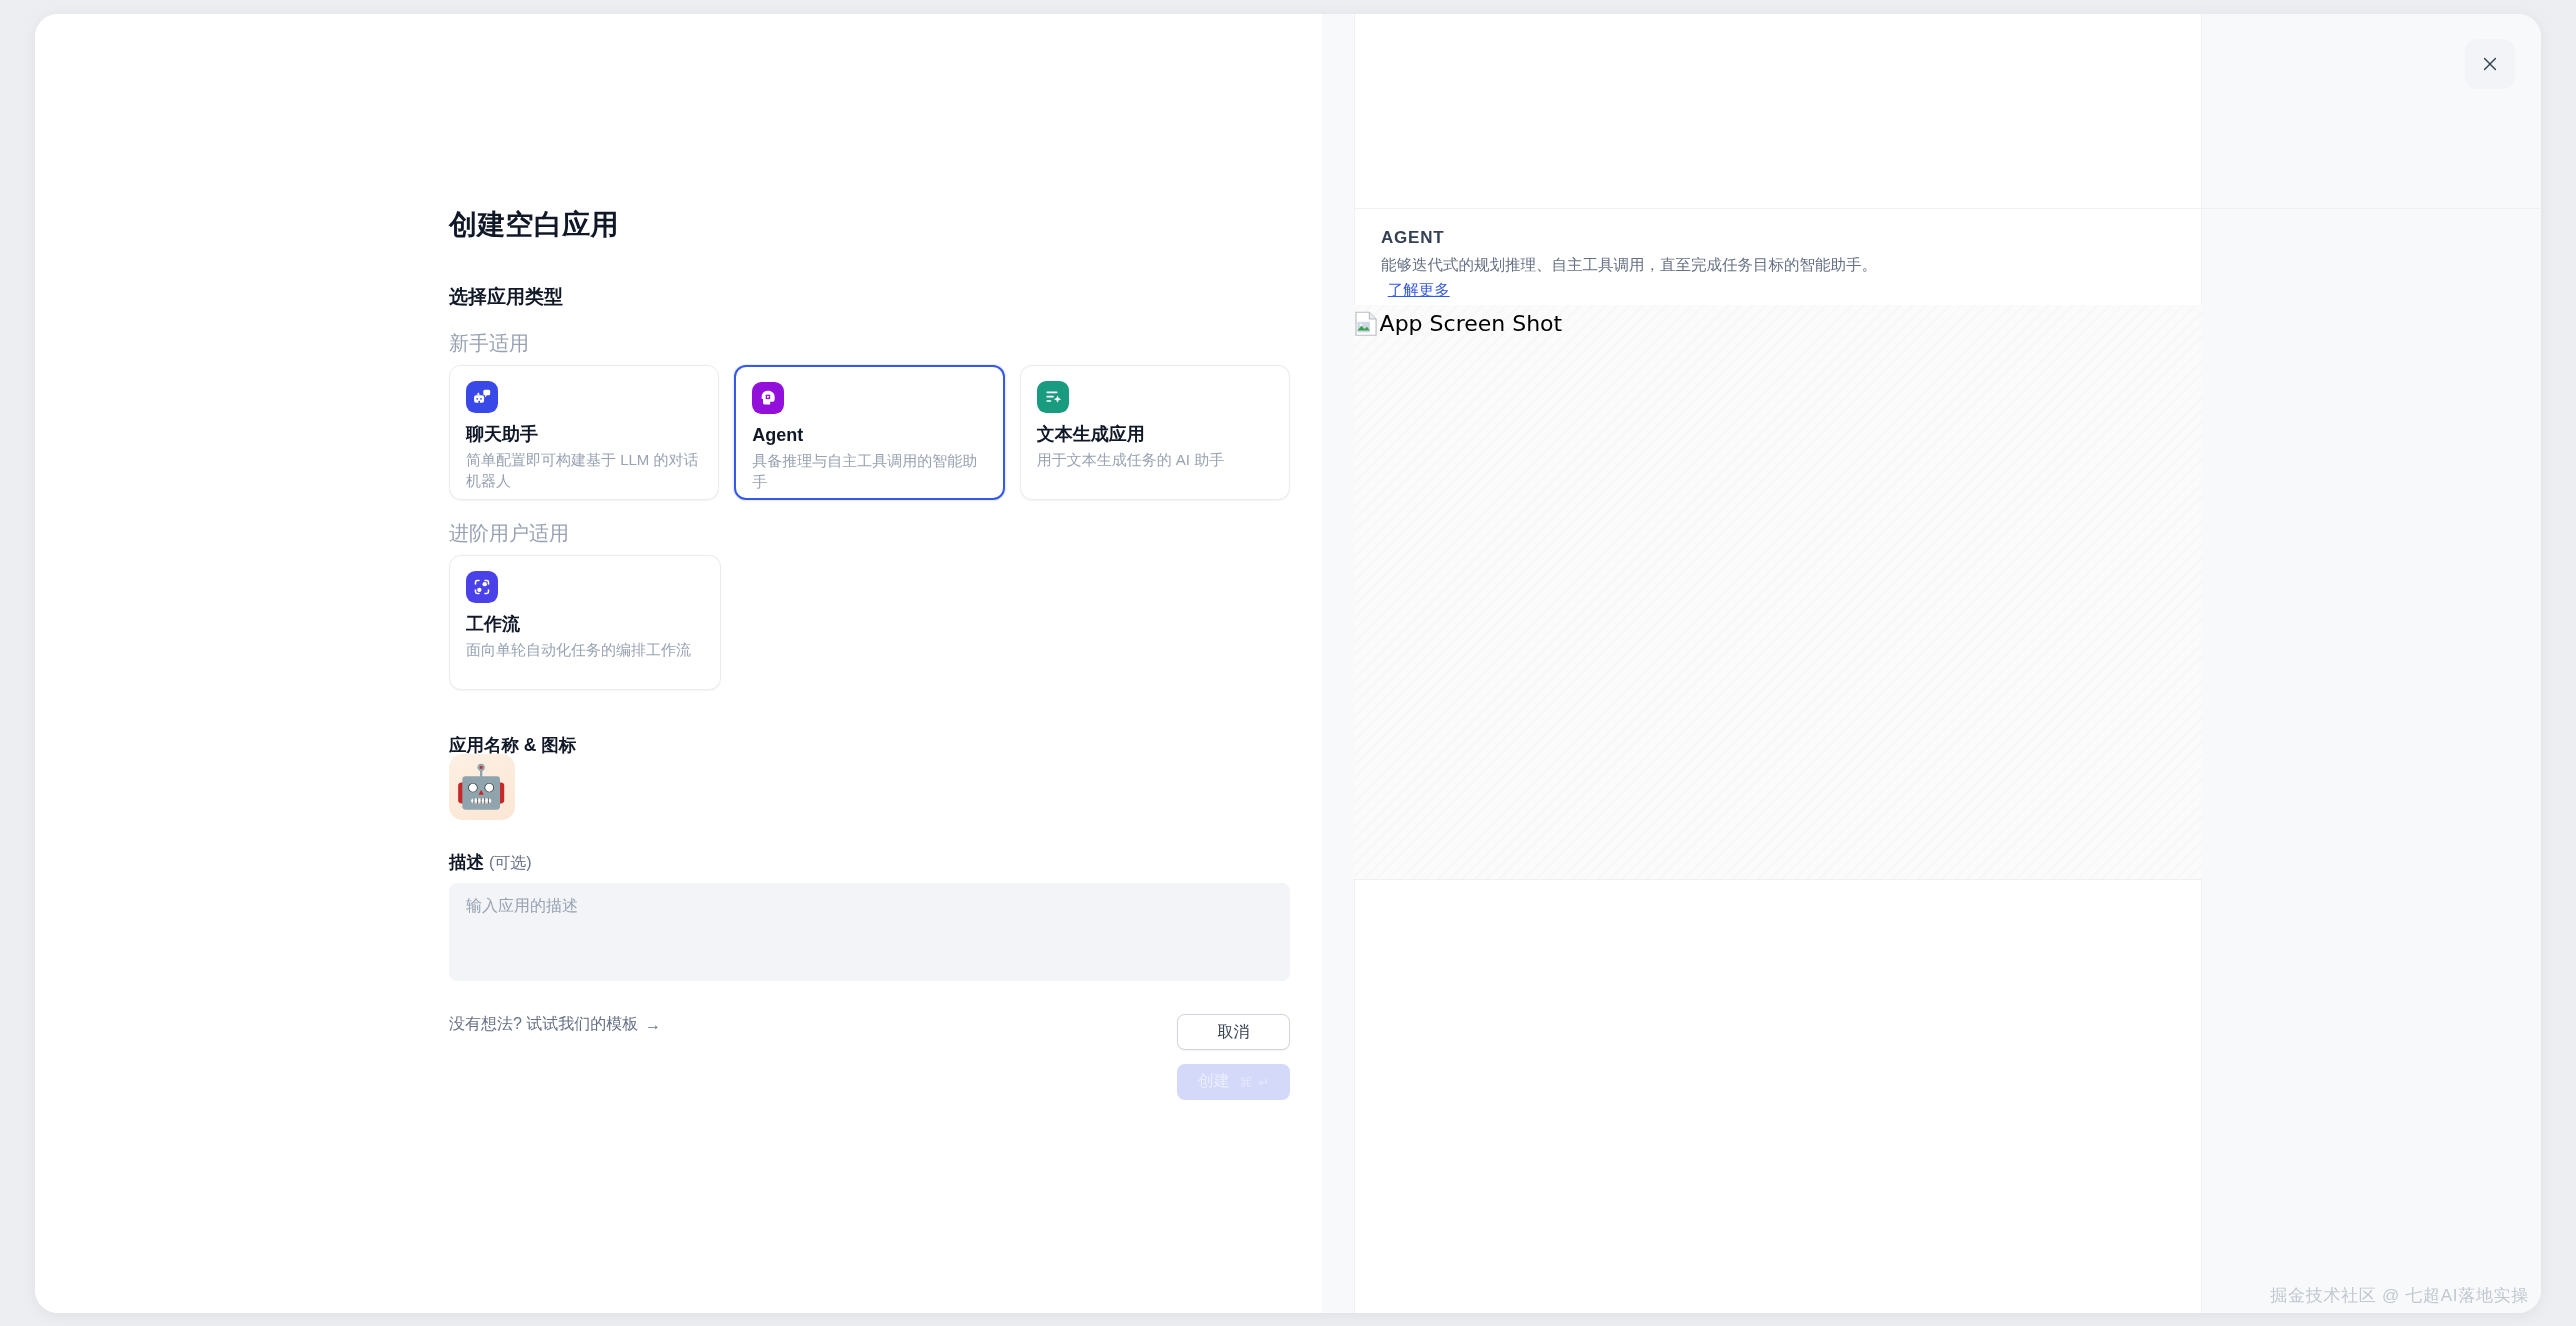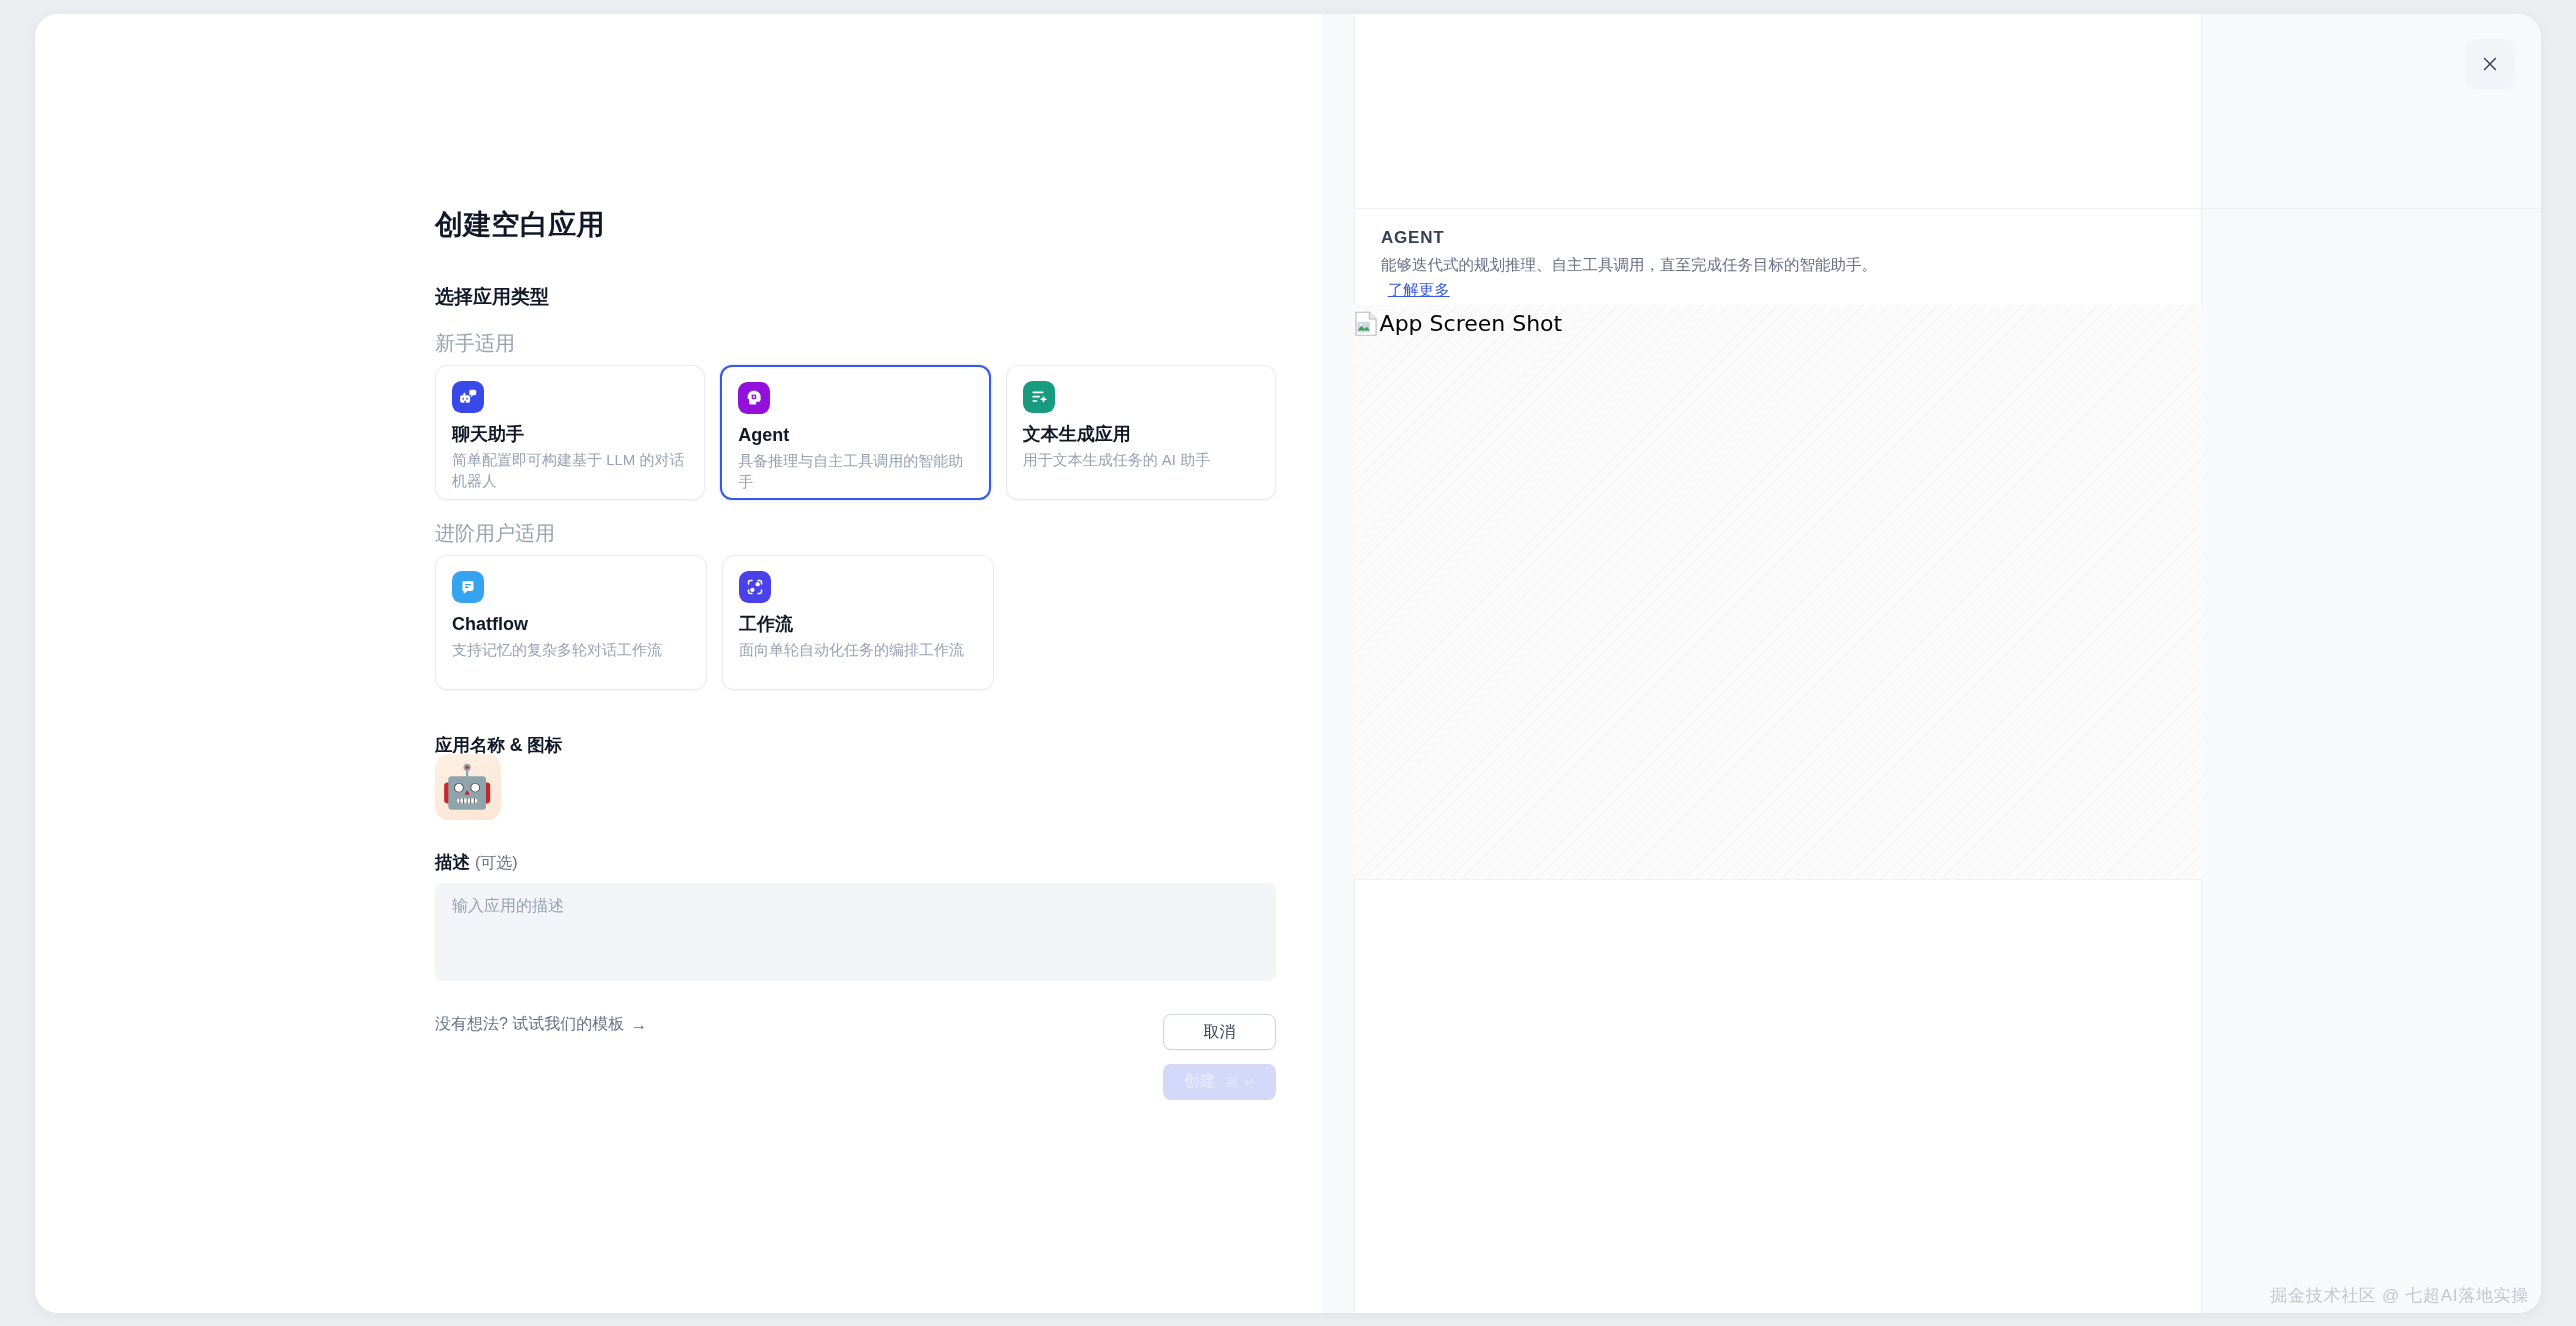--- a/index.html
+++ b/index.html
@@ -24,21 +24,21 @@
   
   .left-pane {
     width: 1287px;
     height: 100%;
     background: #ffffff;
     position: relative;
     flex: 0 0 1287px;
   }
   .left-inner {
     position: absolute;
-    left: 400px;
+    left: 414px;
     top: 192px;
     width: 841px;
   }
 
   .page-title {
     font-size: 28px;
     font-weight: bold;
     color: #101828;
     letter-spacing: 0.3px;
   }
@@ -365,33 +365,20 @@
           </div>
           <div class="card-name">文本生成应用</div>
           <div class="card-desc">用于文本生成任务的 AI 助手</div>
         </div>
 
       </div>
 
       <div class="group-label">进阶用户适用</div>
       <div class="card-row">
 
-        <div class="type-card">
-          <div class="card-icon" style="background:#36a3f1;">
-            <svg width="20" height="20" viewBox="0 0 24 24" fill="none" aria-hidden="true">
-              <path d="M5.4 5.2 h13.2 v9.3 c0 1.2 -1 2.2 -2.2 2.2 h-5.1 l-4.4 3.3 v-3.3 h-1.5 z" fill="#ffffff"></path>
-              <g fill="#36a3f1">
-                <rect x="8.2" y="8.3" width="7.6" height="1.7" rx="0.85"></rect>
-                <rect x="8.2" y="11.5" width="4.6" height="1.7" rx="0.85"></rect>
-              </g>
-            </svg>
-          </div>
-          <div class="card-name">Chatflow</div>
-          <div class="card-desc">支持记忆的复杂多轮对话工作流</div>
-        </div>
 
         <div class="type-card">
           <div class="card-icon" style="background:#4a41e8;">
             <svg width="20" height="20" viewBox="0 0 24 24" fill="none" aria-hidden="true">
               <g stroke="#ffffff" stroke-width="1.9" stroke-linecap="round" fill="none">
                 <path d="M4.2 8.4 V6.2 a2 2 0 0 1 2 -2 h2.2"></path>
                 <path d="M19.8 8.4 V6.2 a2 2 0 0 0 -2 -2 h-2.2"></path>
                 <path d="M4.2 15.6 v2.2 a2 2 0 0 0 2 2 h2.2"></path>
                 <path d="M19.8 15.6 v2.2 a2 2 0 0 1 -2 2 h-2.2"></path>
               </g>

